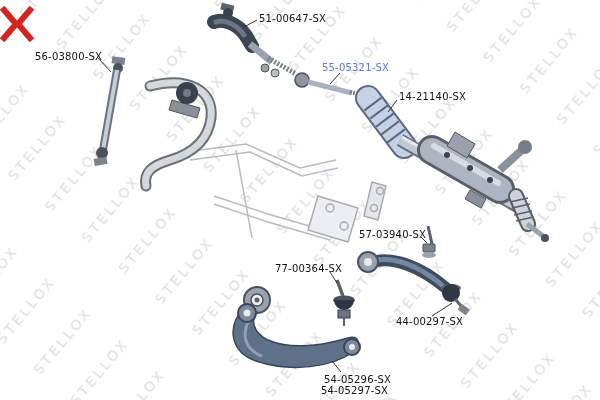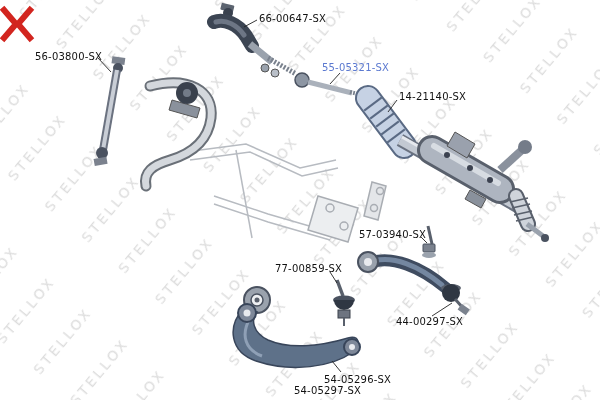--- a/index.html
+++ b/index.html
@@ -161,23 +161,23 @@
       <line x1="98" y1="58" x2="111" y2="72"></line>
       <line x1="340" y1="73" x2="330" y2="84"></line>
       <line x1="397" y1="100" x2="388" y2="112"></line>
       <line x1="421" y1="237" x2="427" y2="243"></line>
       <line x1="330" y1="272" x2="337" y2="283"></line>
       <line x1="432" y1="316" x2="452" y2="303"></line>
       <line x1="341" y1="372" x2="332" y2="361"></line>
     </g>
   </svg>
 
-  <div class="label" style="left:259px;top:13px">66-00647-SX</div>
+  <div class="label" style="left:259px;top:13px">51-00647-SX</div>
   <div class="label" style="left:35px;top:51px">56-03800-SX</div>
   <div class="label hl" style="left:322px;top:62px">55-05321-SX</div>
   <div class="label" style="left:399px;top:91px">14-21140-SX</div>
   <div class="label" style="left:359px;top:229px">57-03940-SX</div>
-  <div class="label" style="left:275px;top:263px">77-00859-SX</div>
+  <div class="label" style="left:275px;top:263px">77-00364-SX</div>
   <div class="label" style="left:396px;top:316px">44-00297-SX</div>
   <div class="label" style="left:324px;top:374px">54-05296-SX</div>
-  <div class="label" style="left:294px;top:385px">54-05297-SX</div>
+  <div class="label" style="left:321px;top:385px">54-05297-SX</div>
 
 </div>
 
 </body></html>

